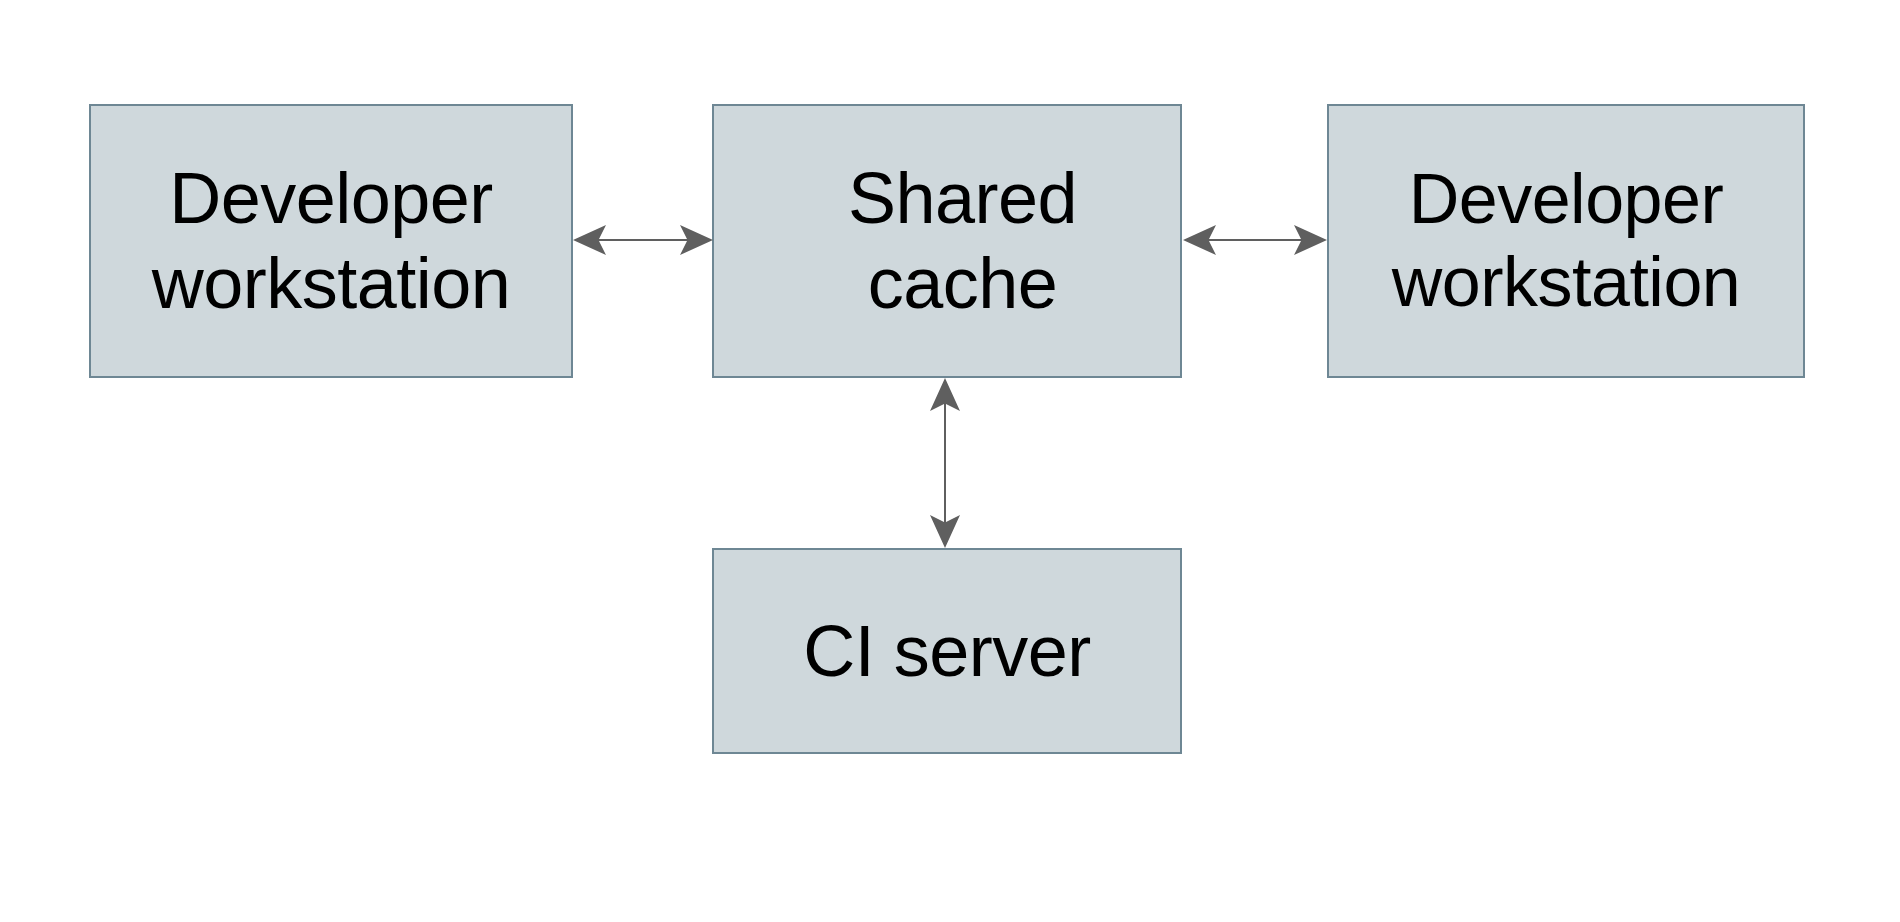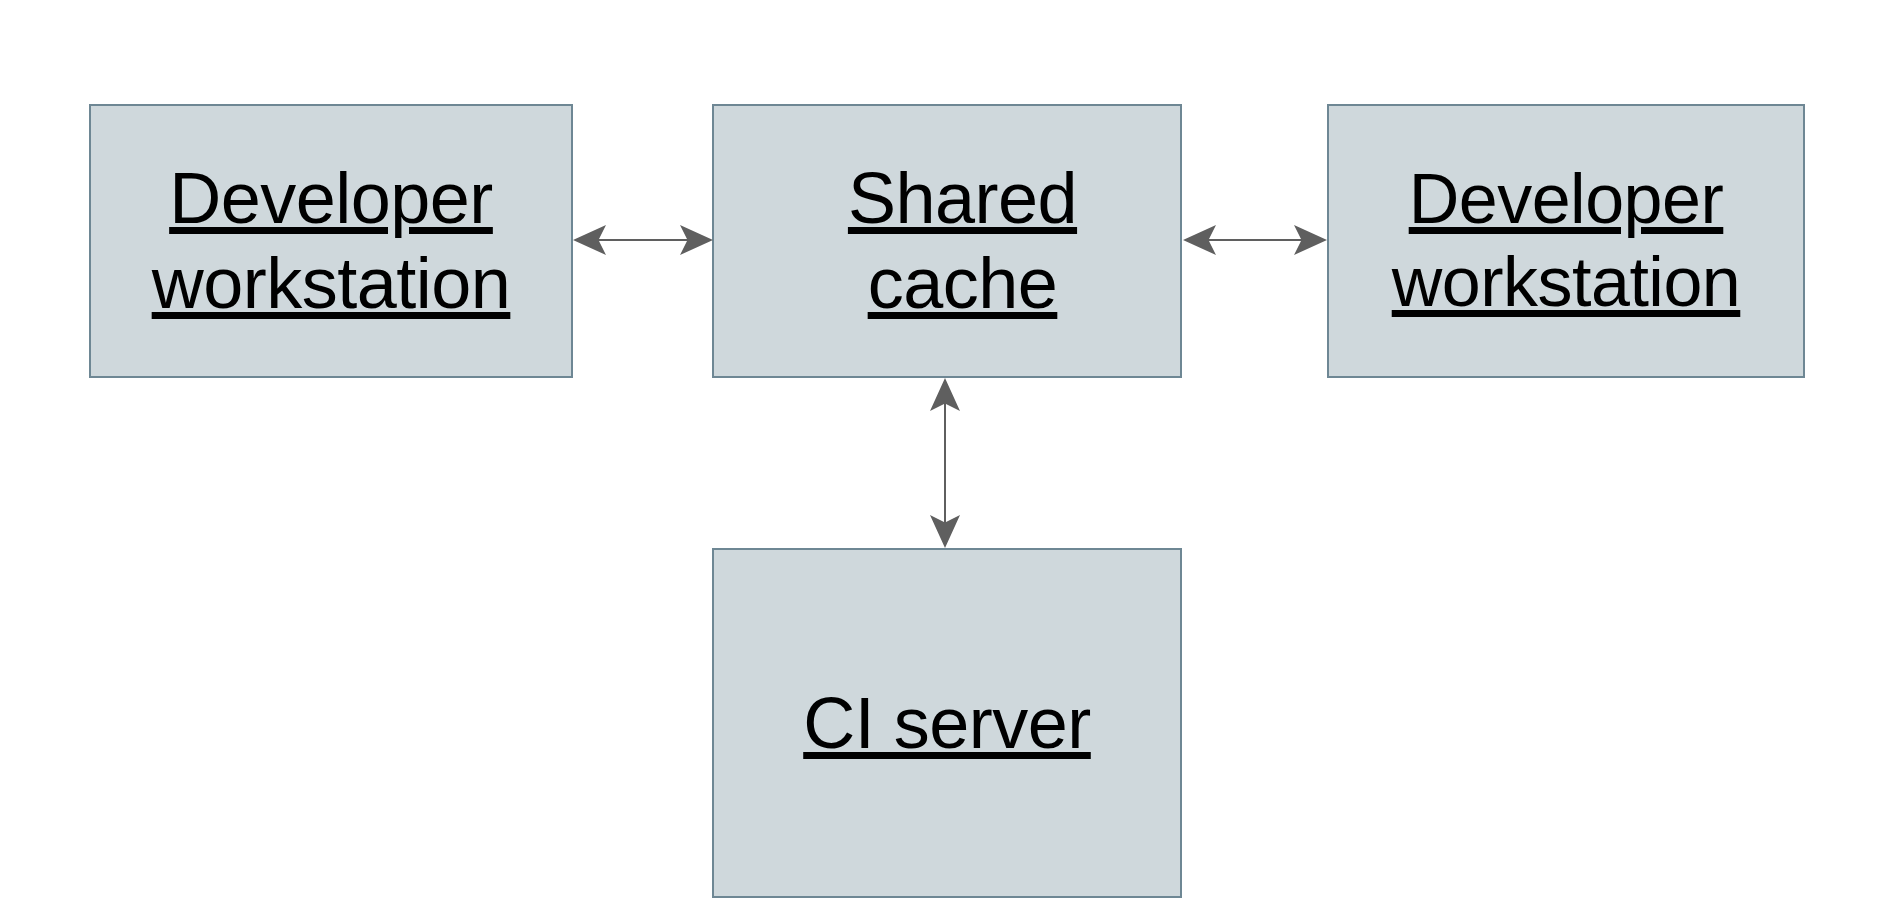--- a/index.html
+++ b/index.html
@@ -21,36 +21,35 @@
   }
   .node-box {
     position: absolute;
     box-sizing: border-box;
     background: #cfd8dc;
     border: 2px solid #6e8794;
     display: flex;
     align-items: center;
     justify-content: center;
     text-align: center;
-    text-decoration: underline;
   }
   .node-label {
     font-family: "Liberation Sans", sans-serif;
     font-size: 72px;
     line-height: 1.18;
     color: #000000;
     letter-spacing: -0.5px;
     font-weight: 400;
     white-space: pre-line;
     padding: 0 6px;
   }
   #node-dev-left  { left: 89px;   top: 104px; width: 484px; height: 274px; }
   #node-cache     { left: 712px;  top: 104px; width: 470px; height: 274px; padding-left: 31px; }
   #node-dev-right { left: 1327px; top: 104px; width: 478px; height: 274px; }
-  #node-ci        { left: 712px;  top: 548px; width: 470px; height: 350px; }
+  #node-ci        { left: 712px;  top: 548px; width: 470px; height: 206px; }
 
   #node-dev-right .node-label { font-size: 70px; }
 
   .edge-svg {
     position: absolute;
     overflow: visible;
     pointer-events: none;
   }
   #edge-left-cache  { left: 568px;  top: 215px; width: 150px; height: 50px; }
   #edge-cache-right { left: 1178px; top: 215px; width: 154px; height: 50px; }

